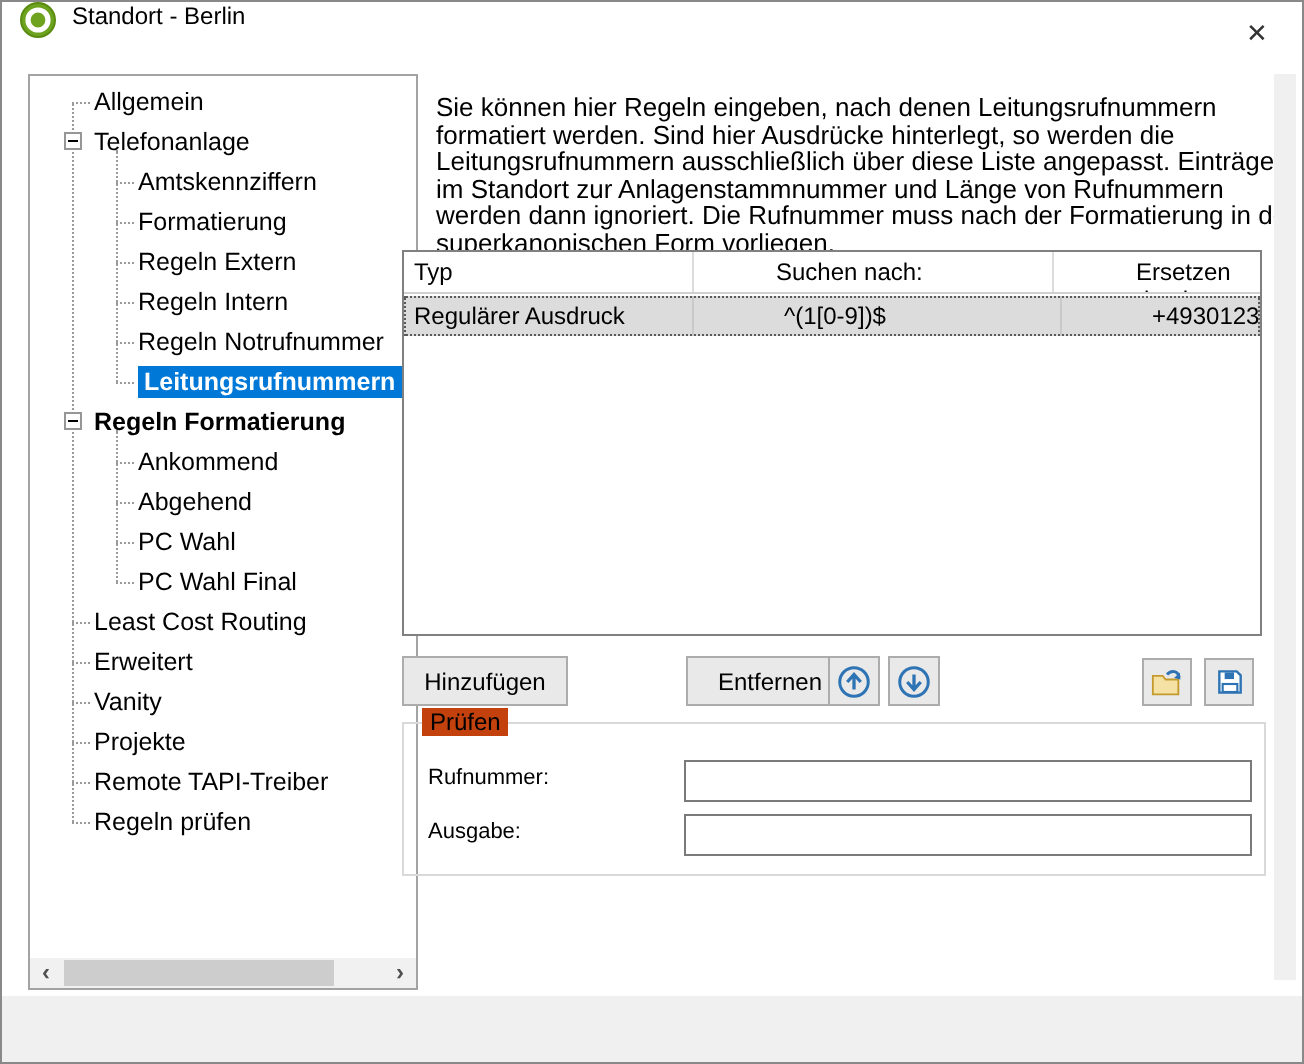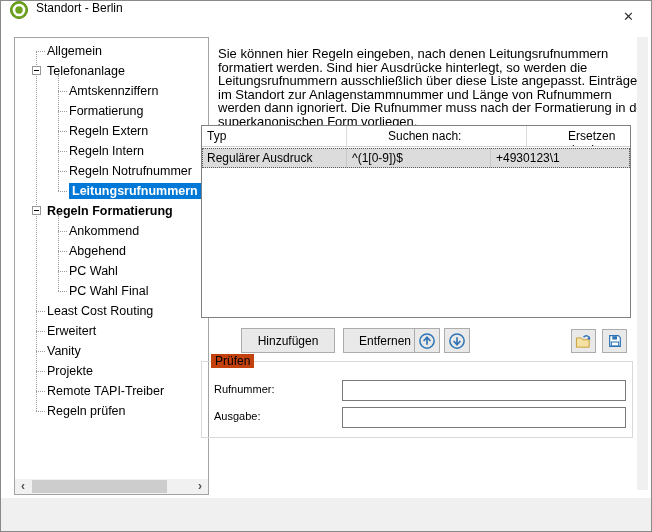--- a/index.html
+++ b/index.html
@@ -32,25 +32,25 @@
   .sb-btn{position:absolute;top:0;width:16px;height:15px;display:flex;align-items:center;justify-content:center;font-size:12px;font-weight:bold;color:#505050;line-height:15px;}
   .sb-left{left:0;}
   .sb-right{right:0;}
   .sb-thumb{position:absolute;left:17px;top:1px;width:135px;height:13px;background:#cdcdcd;}
   
   .desc{position:absolute;left:217px;top:46px;width:433px;font-size:13px;line-height:13.6px;color:#000;}
   .rtable{position:absolute;left:200px;top:124px;width:430px;height:193px;border:1px solid #808080;box-sizing:border-box;background:#fff;font-size:12px;}
   .thead{display:flex;height:20px;border-bottom:1px solid #d0d0d0;gap:36px;}
   .th{box-sizing:border-box;padding:3px 0 0 5px;border-right:1px solid #dcdcdc;overflow:hidden;}
   .c0{width:145px;}.c1{width:144px;}.c2{flex:1;border-right:none;}
-  .trow{display:flex;height:20px;background:#dcdcdc;outline:1px dotted #5a5a5a;outline-offset:-1px;margin-top:1px;}
+  .trow{display:flex;height:20px;background:#dcdcdc;outline:1px dotted #5a5a5a;outline-offset:-1px;margin-top:1px;gap:40px;}
   .td{box-sizing:border-box;padding:3px 0 0 5px;border-right:1px solid #c9c9c9;overflow:hidden;}
   
   .btn{position:absolute;background:#e9e9e9;border:1px solid #acacac;box-sizing:border-box;display:flex;align-items:center;justify-content:center;font-size:12px;font-family:"Liberation Sans",sans-serif;color:#000;padding:0;}
-  #btn-add{left:200px;top:327px;width:94px;height:25px;margin-left:40px;}
+  #btn-add{left:200px;top:327px;width:83px;height:25px;}
   #btn-remove{left:310px;top:327px;width:84px;height:25px;margin-left:32px;}
   #btn-up{left:413px;top:327px;width:26px;height:25px;}
   #btn-down{left:443px;top:327px;width:26px;height:25px;}
   #btn-import{left:570px;top:328px;width:25px;height:24px;}
   #btn-save{left:601px;top:328px;width:25px;height:24px;}
   
   .groupbox{position:absolute;left:200px;top:360px;width:432px;height:77px;border:1px solid #d9d9d9;box-sizing:border-box;}
   .gb-title{position:absolute;left:9px;top:-8px;background:#c2410c;padding:0 4px;font-size:12px;}
   .gb-label{position:absolute;left:12px;font-size:11px;}
   .gb-input{position:absolute;left:140px;width:284px;height:21px;border:1px solid #7a7a7a;box-sizing:border-box;font-size:12px;font-family:"Liberation Sans",sans-serif;padding:0 4px;outline:none;background:#fff;}

